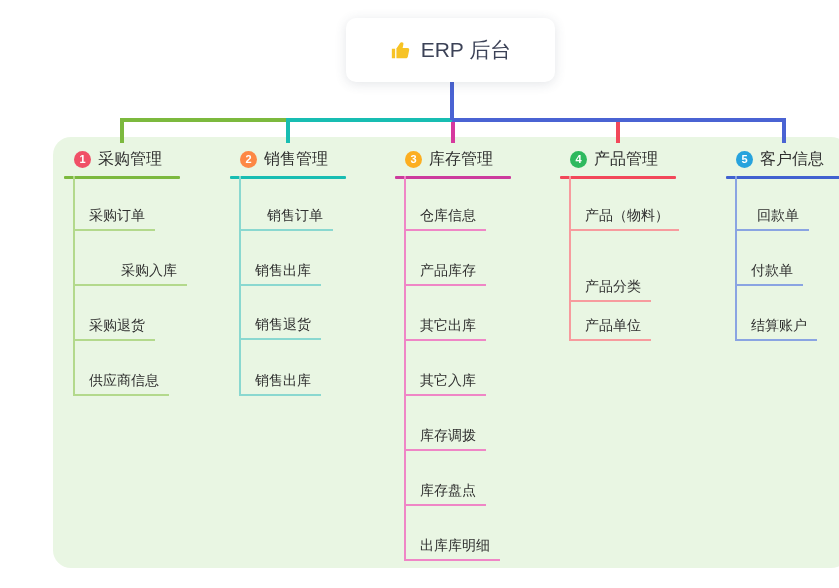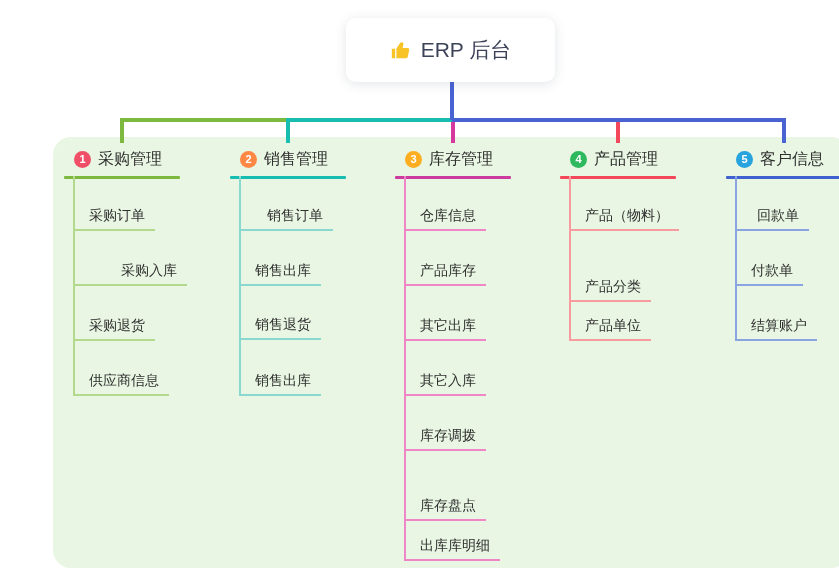--- a/index.html
+++ b/index.html
@@ -104,21 +104,21 @@
       <span class="badge" style="background: rgb(252, 174, 32);">3</span>
       <span class="title-label">库存管理</span>
     </div>
     <div class="title-underline" style="background: rgb(204, 59, 157);"></div>
     <div class="trunk" style="background: rgb(239, 134, 198); height: 385px;"></div>
   <div class="child" style="top: 57px; border-bottom-color: rgb(239, 134, 198);">仓库信息</div>
         <div class="child" style="top: 112px; border-bottom-color: rgb(239, 134, 198);">产品库存</div>
         <div class="child" style="top: 167px; border-bottom-color: rgb(239, 134, 198);">其它出库</div>
         <div class="child" style="top: 222px; border-bottom-color: rgb(239, 134, 198);">其它入库</div>
         <div class="child" style="top: 277px; border-bottom-color: rgb(239, 134, 198);">库存调拨</div>
-        <div class="child" style="top: 347px; border-bottom-color: rgb(239, 134, 198);">库存盘点</div>
+        <div class="child" style="top: 332px; border-bottom-color: rgb(239, 134, 198);">库存盘点</div>
         <div class="child" style="top: 387px; border-bottom-color: rgb(239, 134, 198);">出库库明细</div>
       </div>
 
   <div class="branch" style="left: 527px;">
     <div class="title-row">
       <span class="badge" style="background: rgb(46, 185, 94);">4</span>
       <span class="title-label">产品管理</span>
     </div>
     <div class="title-underline" style="background: rgb(242, 72, 90);"></div>
     <div class="trunk" style="background: rgb(247, 155, 158); height: 165px;"></div>

